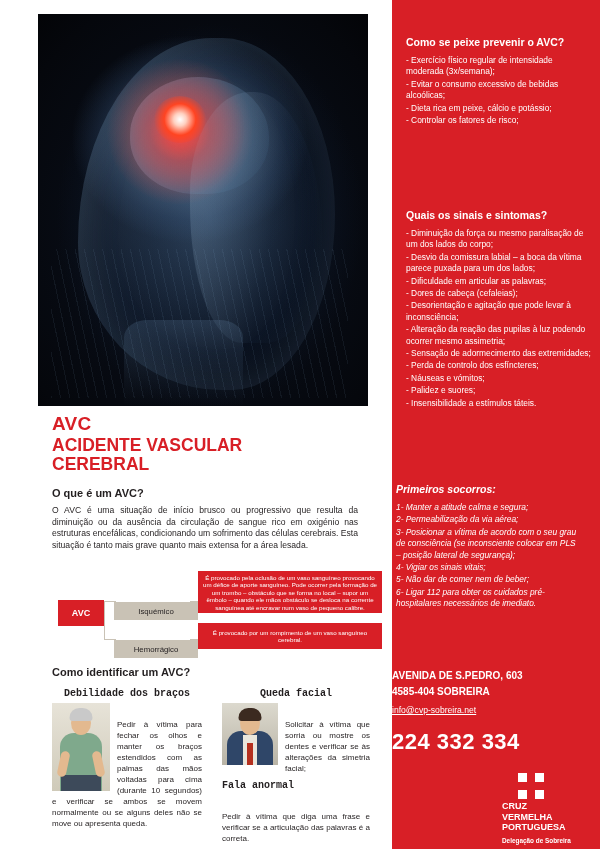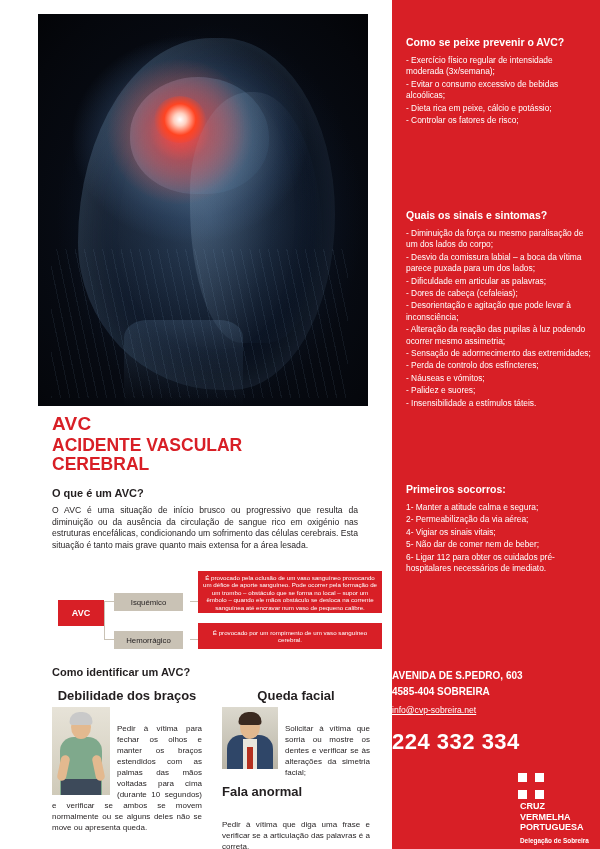--- a/index.html
+++ b/index.html
@@ -80,23 +80,23 @@
   }
 
   
   .diagram { position:absolute; left:52px; top:568px; width:330px; height:88px; }
   .box-avc {
     position:absolute; left:6px; top:32px; width:46px; height:26px;
     background:#d81f26; color:#fff; font-size:9px; font-weight:bold;
     display:flex; align-items:center; justify-content:center;
   }
   .box-isq, .box-hem {
-    position:absolute; left:62px; width:69px; height:18px;
+    position:absolute; left:62px; width:84px; height:18px;
     background:#c9c2b5; color:#231f20; font-size:7.8px;
-    display:flex; align-items:center; justify-content:center;
+    display:flex; align-items:center; justify-content:center;margin-top:9px;
   }
   .box-isq { top:25px; }
   .box-hem { top:63px; }
   .box-isq-txt, .box-hem-txt {
     position:absolute; left:146px; background:#d81f26; color:#fff;
     font-size:6.2px; line-height:7.4px; padding:3px 4px; text-align:center;
   }
   .box-isq-txt { top:3px; width:184px; height:42px; }
   .box-hem-txt { top:55px; width:184px; height:26px; display:flex; align-items:center; }
   .lead { position:absolute; background:#c9c2b5; }
@@ -105,21 +105,21 @@
   .l3 { left:52px; top:33px; width:1px; height:39px; }
   .l4 { left:138px; top:33px; width:9px; height:1px; }
   .l5 { left:138px; top:71px; width:9px; height:1px; }
 
   
   .sec-id { position:absolute; left:52px; top:666px; font-size:11px; font-weight:bold; }
 
   .col-a { position:absolute; left:52px; top:688px; width:150px; }
   .col-b { position:absolute; left:222px; top:688px; width:148px; }
 
-  .sub-h { font-size:13px; font-weight:bold; text-align:center; }
+  .sub-h { font-size:10px; font-weight:bold; text-align:center;font-family:Liberation Mono, monospace; }
   .sub-h.left-al { text-align:left; }
   .para { font-size:8px; line-height:11px; text-align:justify; margin-top:20px; }
 
   .photo {
     position:relative; width:58px; height:88px; float:left; margin:4px 7px 2px 0;
     background:linear-gradient(180deg,#e7e3d8,#cfcab9);
     overflow:hidden;
   }
   .photo.man { width:56px; height:62px; background:linear-gradient(180deg,#dcd9ce,#b9b4a6); }
   .ph-head {
@@ -162,37 +162,37 @@
     position:absolute; right:0; top:0; width:208px; height:849px;
     background:#d81f26; color:#fff;
   }
   .r-h { font-size:10.5px; font-weight:bold; }
   .r-li { font-size:8.4px; line-height:11.4px; }
   .r-list { margin:7px 0 0 0; }
   .r-list div { margin-bottom:1px; }
 
   .blk-prev { position:absolute; left:14px; top:36px; width:186px; }
   .blk-sinais { position:absolute; left:14px; top:209px; width:186px; }
-  .blk-soc { position:absolute; left:14px; top:483px; width:186px; }
+  .blk-soc { position:absolute; left:4px; top:483px; width:186px;font-style:italic; }
 
   .contact { position:absolute; left:0; top:668px; width:208px; text-align:left; }
   .c-addr { font-size:10px; font-weight:bold; line-height:16px; }
   .c-mail { font-size:8.6px; text-decoration:underline; margin-top:5px; display:block; color:#fff; }
   .c-phone { font-size:22px; font-weight:bold; margin-top:14px; letter-spacing:.5px; }
 
   .logo { position:absolute; left:14px; bottom:12px; width:186px; height:66px; }
   .logo-cross { position:absolute; left:112px; top:2px; width:26px; height:26px; }
   .logo-cross:before, .logo-cross:after {
     content:""; position:absolute; background:#d81f26;
   }
   .logo-cross:before { left:9px; top:0; width:8px; height:26px; }
   .logo-cross:after  { left:0; top:9px; width:26px; height:8px; }
   .logo-cross { background:#fff; }
   .logo-txt { position:absolute; left:96px; top:30px; width:92px; color:#fff; }
-  .logo-txt div { font-size:9px; font-weight:bold; line-height:10.5px;margin-left:18px; }
+  .logo-txt div { font-size:9px; font-weight:bold; line-height:10.5px; }
   .logo-sub { font-size:6.4px !important; font-weight:bold; margin-top:3px; }
 </style>
 </head>
 <body>
 
 <div class="page">
 
   <div class="left">
 
     <div class="hero">
@@ -288,20 +288,21 @@
         <div>- Palidez e suores;</div>
         <div>- Insensibilidade a estímulos táteis.</div>
       </div>
     </div>
 
     <div class="blk-soc">
       <div class="r-h">Primeiros socorros:</div>
       <div class="r-list r-li">
         <div>1- Manter a atitude calma e segura;</div>
         <div>2- Permeabilização da via aérea;</div>
+        <div>3- Posicionar a vítima de acordo com o seu grau de consciência (se inconsciente colocar em PLS – posição lateral de segurança);</div>
         <div>4- Vigiar os sinais vitais;</div>
         <div>5- Não dar de comer nem de beber;</div>
         <div>6- Ligar 112 para obter os cuidados pré-hospitalares necessários de imediato.</div>
       </div>
     </div>
 
     <div class="contact">
       <div class="c-addr">AVENIDA DE S.PEDRO, 603</div>
       <div class="c-addr">4585-404 SOBREIRA</div>
       <a class="c-mail" href="#">info@cvp-sobreira.net</a>

